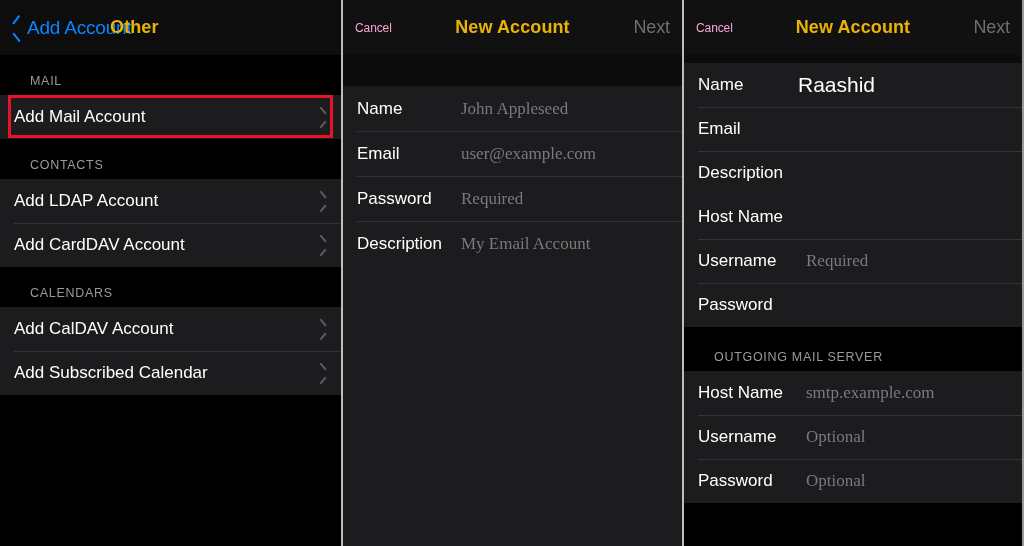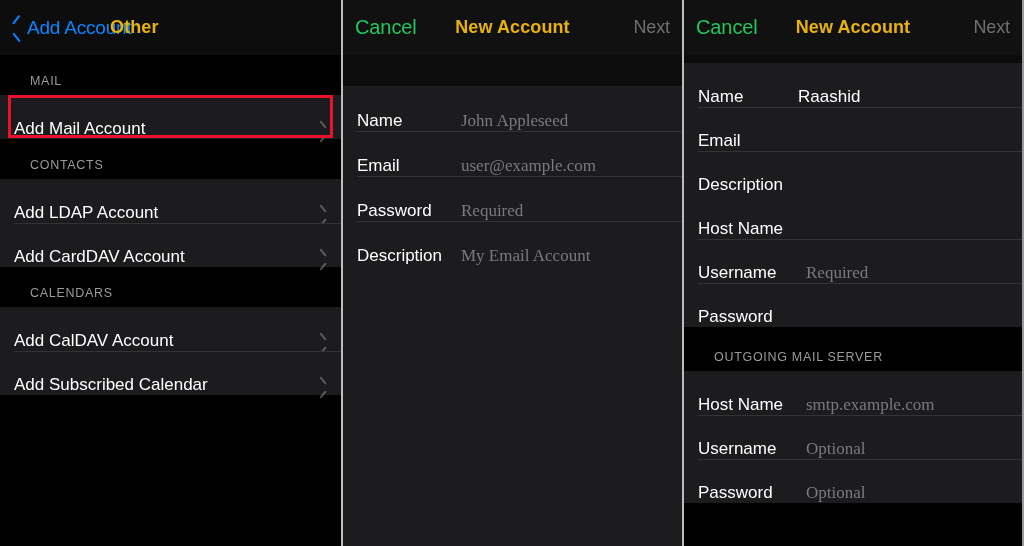--- a/index.html
+++ b/index.html
@@ -73,22 +73,22 @@
     text-align: center;
     color: #eab308;
     font-size: 18px;
     font-weight: bold;
     letter-spacing: 0.1px;
     pointer-events: none;
   }
   .nav-title-left { left: 110px; right: auto; text-align: left; }
 
   .nav-cancel {
-    color: #22c55e;
-    font-size: 20px;
+    color: #f9a8d4;
+    font-size: 12px;
     letter-spacing: -0.1px;
   }
   .nav-next {
     margin-left: auto;
     color: #6f6f6f;
     font-size: 18px;
     letter-spacing: -0.1px;
   }
 
   
@@ -100,40 +100,40 @@
     padding: 0 30px;
     display: flex;
     align-items: flex-end;
     padding-bottom: 7px;
   }
 
   .group { background: #1c1c1e; }
 
   .row {
     display: flex;
-    align-items: flex-end;
+    align-items: center;
     padding: 0 14px;
     position: relative;
     color: #ffffff;
     background: #1c1c1e;
   }
   .row + .row::before {
     content: "";
     position: absolute;
     left: 14px; right: 0; top: 0;
     height: 1px;
     background: #333335;
   }
   .row-label {
     font-size: 17px;
     color: #ffffff;
     white-space: nowrap;
   }
   .row-value {
-    font-size: 17px;
+    font-size: 21px;
     color: #ffffff;
     margin-left: 16px;
     white-space: nowrap;
   }
   .row-placeholder {
     font-size: 17px;
     color: #7a7a7d;
     margin-left: 16px;
     white-space: nowrap;
     font-family: Liberation Serif, serif;

